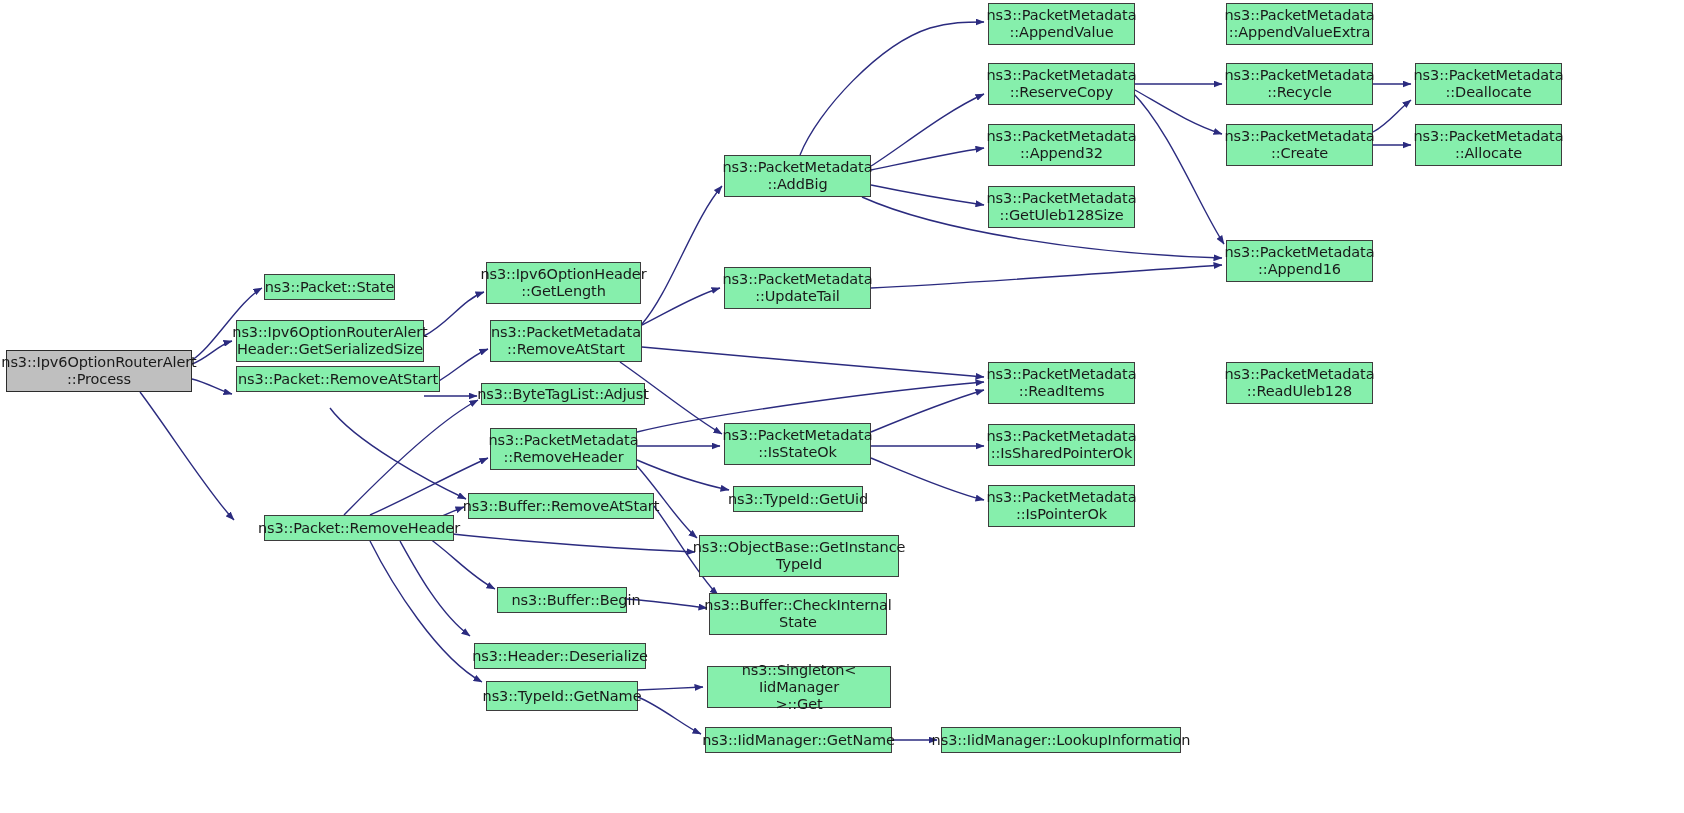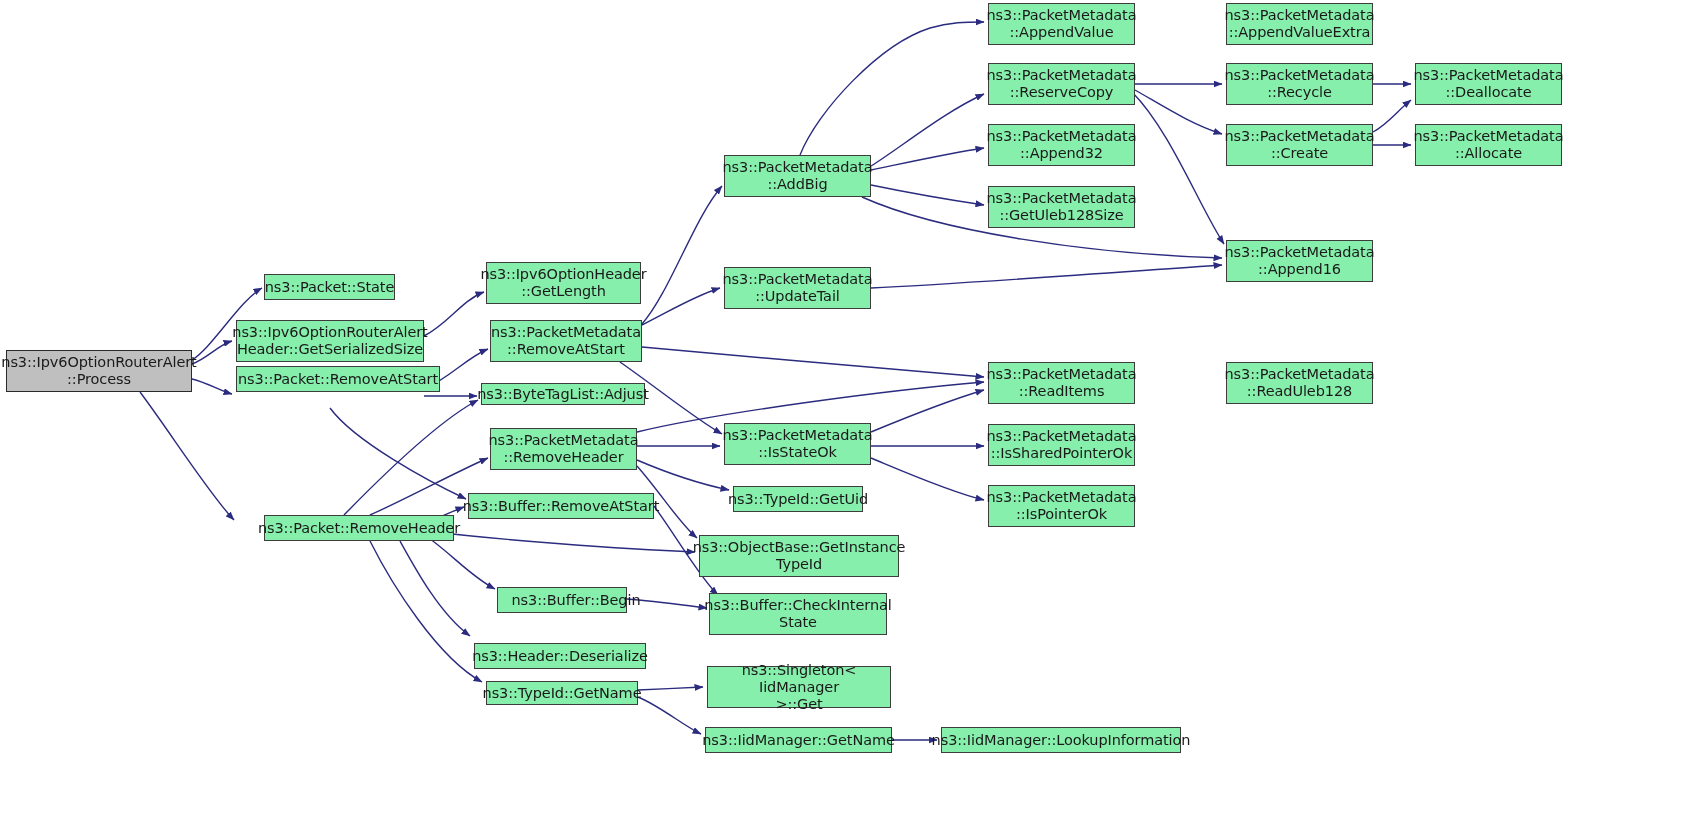--- a/index.html
+++ b/index.html
@@ -115,21 +115,21 @@
       <div class="node-box" style="left: 486px; top: 262px; width: 155px; height: 42px;"><span class="node-label">ns3::Ipv6OptionHeader
 ::GetLength</span></div>
       <div class="node-box" style="left: 490px; top: 320px; width: 152px; height: 42px;"><span class="node-label">ns3::PacketMetadata
 ::RemoveAtStart</span></div>
       <div class="node-box" style="left: 481px; top: 383px; width: 164px; height: 22px;"><span class="node-label">ns3::ByteTagList::Adjust</span></div>
       <div class="node-box" style="left: 490px; top: 428px; width: 147px; height: 42px;"><span class="node-label">ns3::PacketMetadata
 ::RemoveHeader</span></div>
       <div class="node-box" style="left: 468px; top: 493px; width: 186px; height: 26px;"><span class="node-label">ns3::Buffer::RemoveAtStart</span></div>
       <div class="node-box" style="left: 497px; top: 587px; width: 130px; height: 26px; padding-left: 28px;"><span class="node-label">ns3::Buffer::Begin</span></div>
       <div class="node-box" style="left: 474px; top: 643px; width: 172px; height: 26px;"><span class="node-label">ns3::Header::Deserialize</span></div>
-      <div class="node-box" style="left: 486px; top: 681px; width: 152px; height: 24px; align-items: center;"><span class="node-label">ns3::TypeId::GetName</span></div>
+      <div class="node-box" style="left: 486px; top: 681px; width: 152px; height: 30px; align-items: center;"><span class="node-label">ns3::TypeId::GetName</span></div>
       <div class="node-box" style="left: 724px; top: 155px; width: 147px; height: 42px;"><span class="node-label">ns3::PacketMetadata
 ::AddBig</span></div>
       <div class="node-box" style="left: 724px; top: 267px; width: 147px; height: 42px;"><span class="node-label">ns3::PacketMetadata
 ::UpdateTail</span></div>
       <div class="node-box" style="left: 724px; top: 423px; width: 147px; height: 42px;"><span class="node-label">ns3::PacketMetadata
 ::IsStateOk</span></div>
       <div class="node-box" style="left: 733px; top: 486px; width: 130px; height: 26px;"><span class="node-label">ns3::TypeId::GetUid</span></div>
       <div class="node-box" style="left: 699px; top: 535px; width: 200px; height: 42px;"><span class="node-label">ns3::ObjectBase::GetInstance
 TypeId</span></div>
       <div class="node-box" style="left: 709px; top: 593px; width: 178px; height: 42px;"><span class="node-label">ns3::Buffer::CheckInternal

